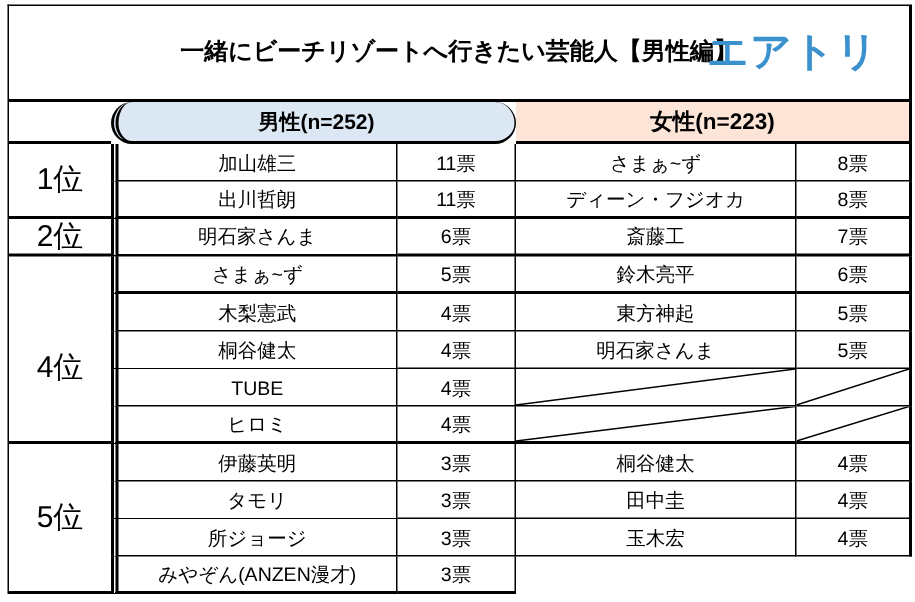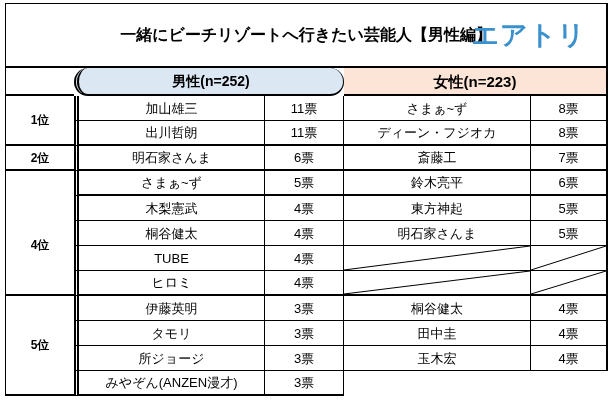--- a/index.html
+++ b/index.html
@@ -32,21 +32,21 @@
   }
   .h-rank{grid-column:1;grid-row:2;border-bottom:2px solid #000;}
   .h-male{
     grid-column:2/4;grid-row:2;font-weight:bold;font-size:14px;
     border-left:5px double #000;border-right:1px solid #000;border-bottom:2px solid #000;border-radius:14px;
   }
   .h-female{
     grid-column:4/6;grid-row:2;font-weight:bold;font-size:15px;
     border-right:2px solid #000;border-bottom:2px solid #000;
   }
-  .rank{grid-column:1;font-weight:bold;font-size:12px;border-bottom:2px solid #000;}
+  .rank{grid-column:1;font-weight:normal;font-size:20px;border-bottom:2px solid #000;}
   .name {grid-column:2;border-left:5px double #000;border-right:1px solid #000;border-bottom:1px solid #000;}
   .vote {grid-column:3;border-right:1px solid #000;border-bottom:1px solid #000;}
   .fname{grid-column:4;border-right:1px solid #000;border-bottom:1px solid #000;}
   .fvote{grid-column:5;border-right:2px solid #000;border-bottom:1px solid #000;}
   .gb{border-bottom-width:2px;}
   .blank{border:none;background:none;}
   .slash{padding:0;}
   .slash svg{width:100%;height:100%;display:block;}
 </style>
 </head>

